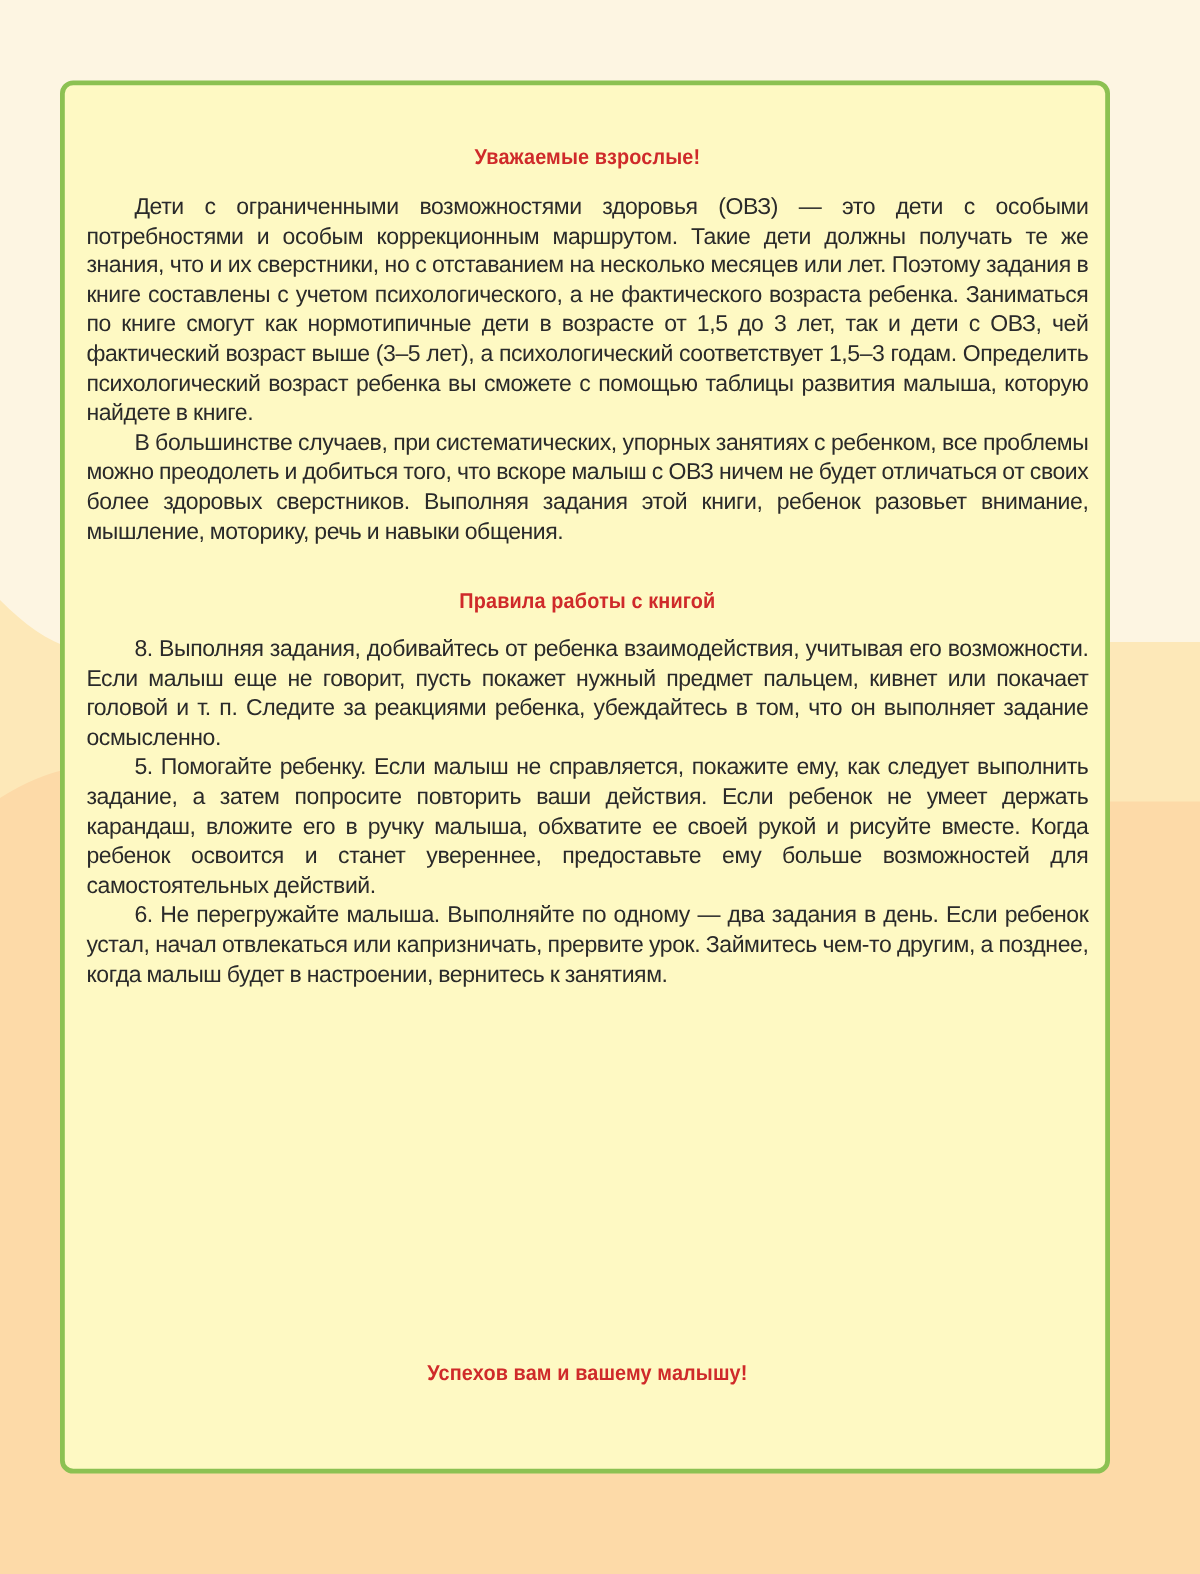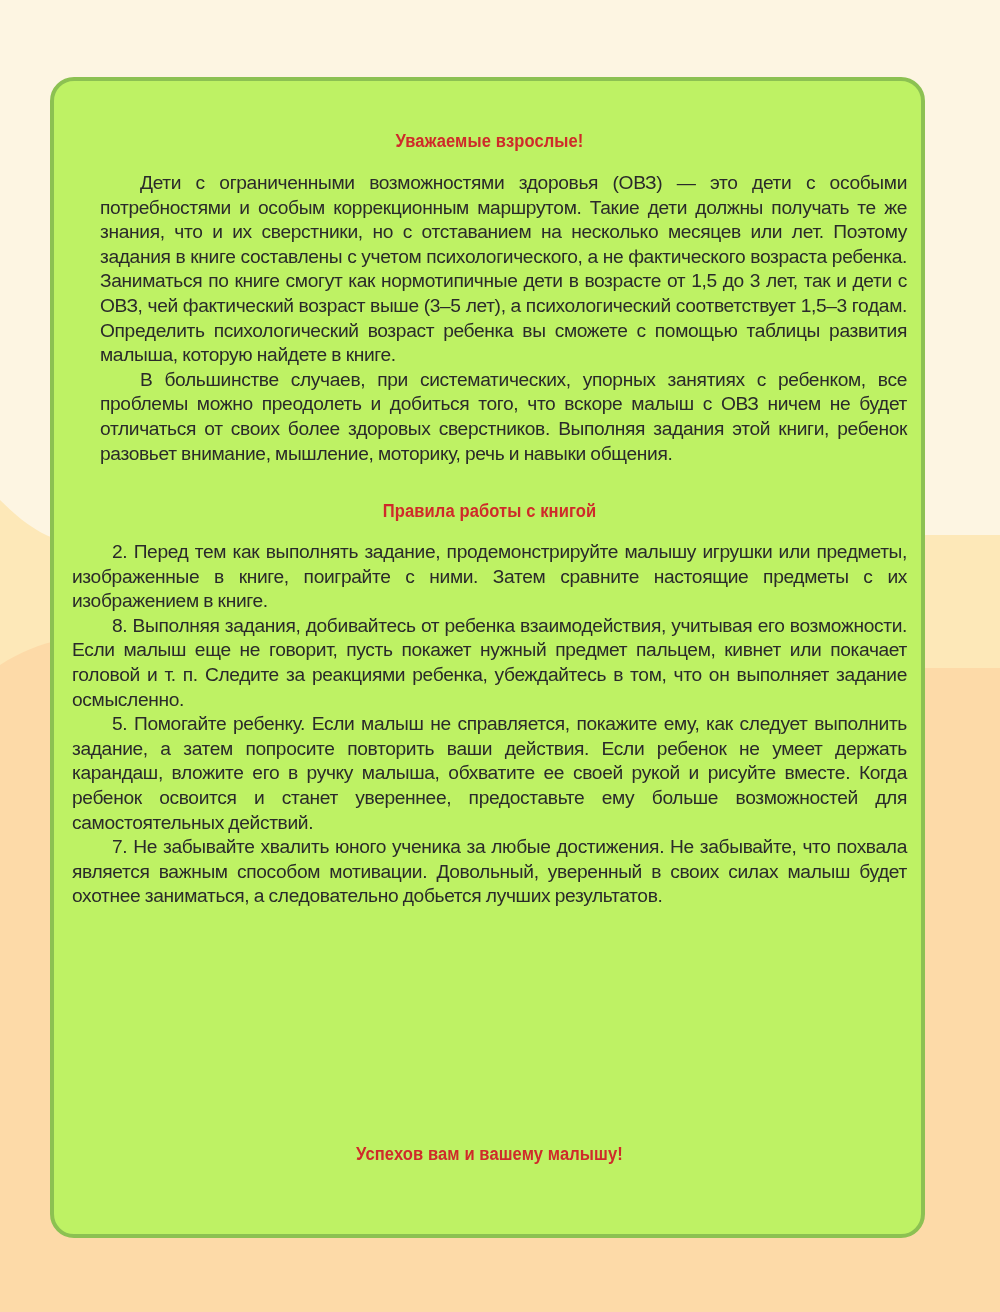--- a/index.html
+++ b/index.html
@@ -8,26 +8,26 @@
       height: 1312px;
       position: relative;
       overflow: hidden;
       background: #fdf5e2;
       font-family: "Liberation Sans", sans-serif;
     }
     .bg-layer { position: absolute; left: 0; top: 0; width: 1000px; height: 1312px; }
     .card {
       position: absolute;
       left: 50px;
-      top: 77px;
+      top: 67px;
       width: 867px;
       height: 1153px;
-      background: #bef264;
+      background: #fef9c3;
       border: 4px solid #8cc152;
-      border-radius: 24px;
+      border-radius: 11px;
       box-sizing: content-box;
     }
     .content {
       position: absolute;
       left: 18px;
       right: 14px;
       top: 0;
     }
     .heading {
       color: #cf2a2a;
@@ -42,21 +42,21 @@
       margin: 0;
       font-size: 19.2px;
       line-height: 24.6px;
       color: #2a2a2a;
       text-align: justify;
       text-indent: 40px;
       letter-spacing: -0.35px;
       word-spacing: -0.5px;
     }
     .h1 { position: absolute; left: 0; right: 0; top: 50px; }
-    .block1 { position: absolute; left: 0; right: 0; top: 90px; margin-left: 28px; }
+    .block1 { position: absolute; left: 0; right: 0; top: 90px; }
     .h2 { position: absolute; left: 0; right: 0; top: 420px; }
     .block2 { position: absolute; left: 0; right: 0; top: 459px; }
     .h3 { position: absolute; left: 0; right: 0; top: 1063px; }
   </style>
 </head>
 <body>
 
 <svg class="bg-layer" viewBox="0 0 1000 1312" preserveAspectRatio="none">
   <rect x="0" y="0" width="1000" height="1312" fill="#fdf5e2"></rect>
   <path d="M0,500 C20,520 40,535 60,540 L60,535 L1000,535 L1000,1312 L0,1312 Z" fill="#fde8b8"></path>
@@ -68,21 +68,20 @@
     <h2 class="heading h1">Уважаемые взрослые!</h2>
 
     <div class="block1">
       <p class="para">Дети с ограниченными возможностями здоровья (ОВЗ) — это дети с особыми потребностями и особым коррекционным маршрутом. Такие дети должны получать те же знания, что и их сверстники, но с отставанием на несколько месяцев или лет. Поэтому задания в книге составлены с учетом психологического, а не фактического возраста ребенка. Заниматься по книге смогут как нормотипичные дети в возрасте от 1,5 до 3 лет, так и дети с ОВЗ, чей фактический возраст выше (3–5 лет), а психологический соответствует 1,5–3 годам. Определить психологический возраст ребенка вы сможете с помощью таблицы развития малыша, которую найдете в книге.</p>
       <p class="para">В большинстве случаев, при систематических, упорных занятиях с ребенком, все проблемы можно преодолеть и добиться того, что вскоре малыш с ОВЗ ничем не будет отличаться от своих более здоровых сверстников. Выполняя задания этой книги, ребенок разовьет  внимание, мышление, моторику, речь и навыки общения.</p>
     </div>
 
     <h2 class="heading h2">Правила работы с книгой</h2>
 
     <div class="block2">
-      <p class="para">2. Перед тем как выполнять задание, продемонстрируйте малышу игрушки или предметы, изображенные в книге, поиграйте с ними. Затем сравните настоящие предметы с их изображением в книге.</p>
       <p class="para">8. Выполняя задания, добивайтесь от ребенка взаимодействия, учитывая его возможности. Если малыш еще не говорит, пусть покажет нужный предмет пальцем, кивнет или покачает головой и т. п. Следите за реакциями ребенка, убеждайтесь в том, что он выполняет задание осмысленно.</p>
       <p class="para">5. Помогайте ребенку. Если малыш не справляется, покажите ему, как следует выполнить задание, а затем попросите повторить ваши действия. Если ребенок не умеет держать карандаш, вложите его в ручку малыша, обхватите ее своей рукой и рисуйте вместе. Когда ребенок освоится и станет увереннее, предоставьте ему больше возможностей для самостоятельных действий.</p>
-      <p class="para">7. Не забывайте хвалить юного ученика за любые достижения. Не забывайте, что похвала является важным способом мотивации. Довольный, уверенный в своих силах малыш будет охотнее заниматься, а следовательно добьется лучших результатов.</p>
+      <p class="para">6. Не перегружайте малыша. Выполняйте по одному — два задания в день. Если ребенок устал, начал отвлекаться или капризничать, прервите урок. Займитесь чем-то другим, а позднее,  когда малыш будет в настроении, вернитесь к занятиям.</p>
     </div>
 
     <h2 class="heading h3">Успехов вам и вашему малышу!</h2>
   </div>
 </div>
 
 </body></html>

